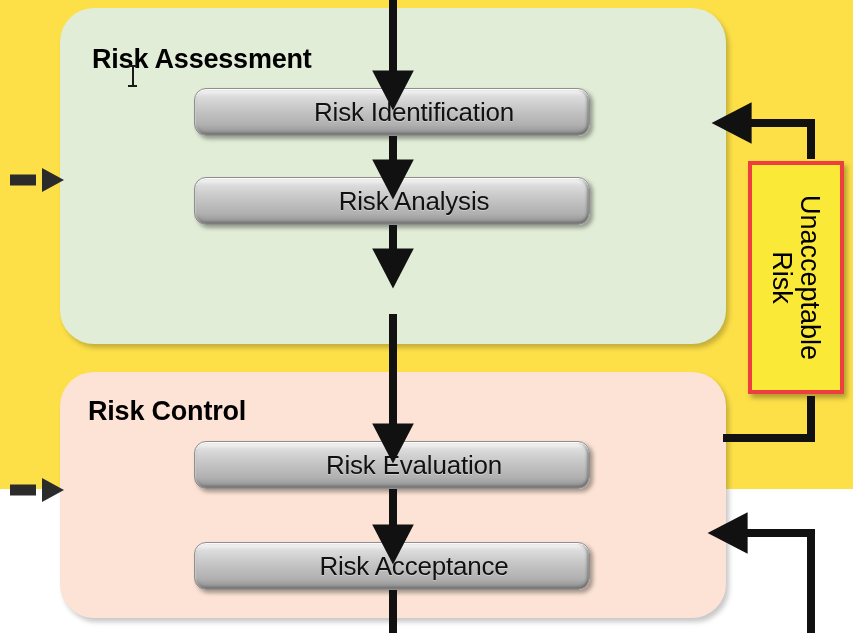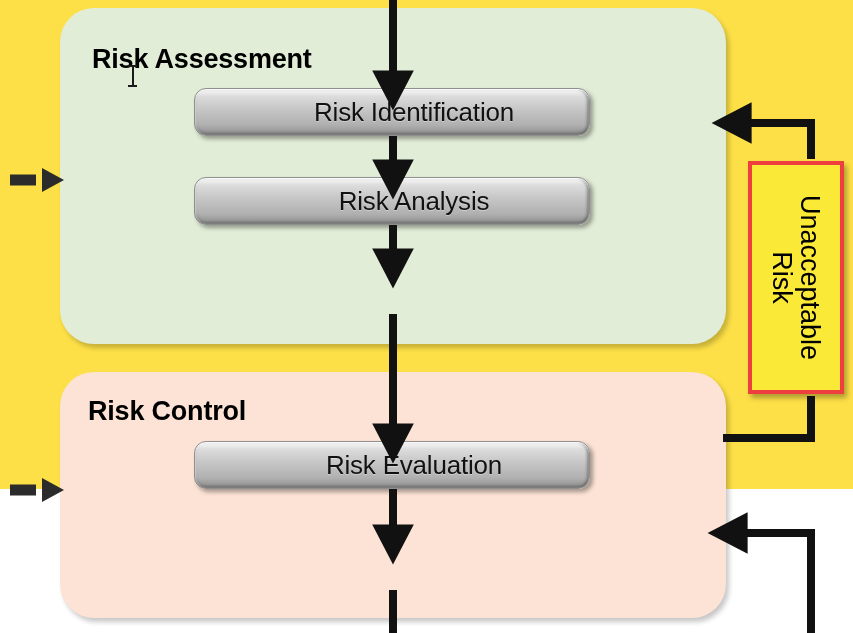--- a/index.html
+++ b/index.html
@@ -178,20 +178,23 @@
 
   <div class="metal-box" id="box-risk-analysis">
     <span class="label">Risk Analysis</span>
   </div>
 
 
   <div class="metal-box" id="box-risk-reduction">
     <span class="label">Risk Evaluation</span>
   </div>
 
+  <div class="metal-box" id="box-risk-acceptance">
+    <span class="label">Risk Acceptance</span>
+  </div>
 
   <div id="box-unacceptable-risk" style="background: rgb(251, 233, 56); border-color: rgb(239, 62, 62);">
     <div class="vlabel">
       <div>Unacceptable</div>
       <div>Risk</div>
     </div>
   </div>
 
   <svg id="connectors" viewBox="0 0 853 633">
     <defs>

